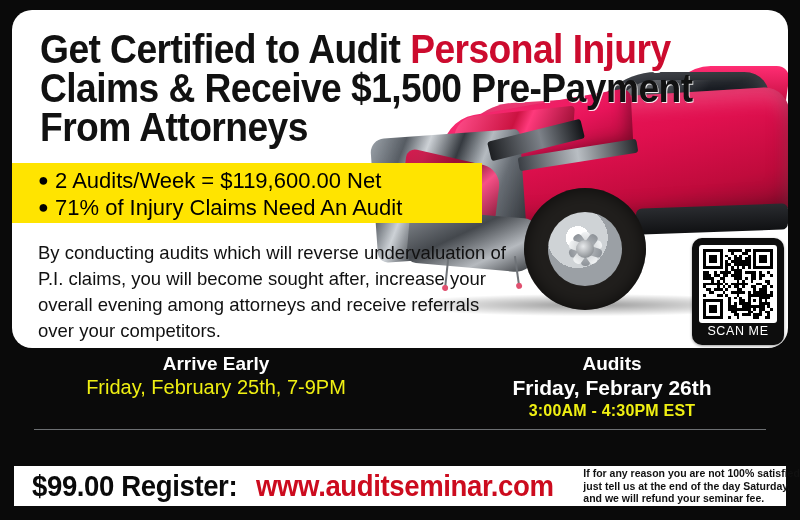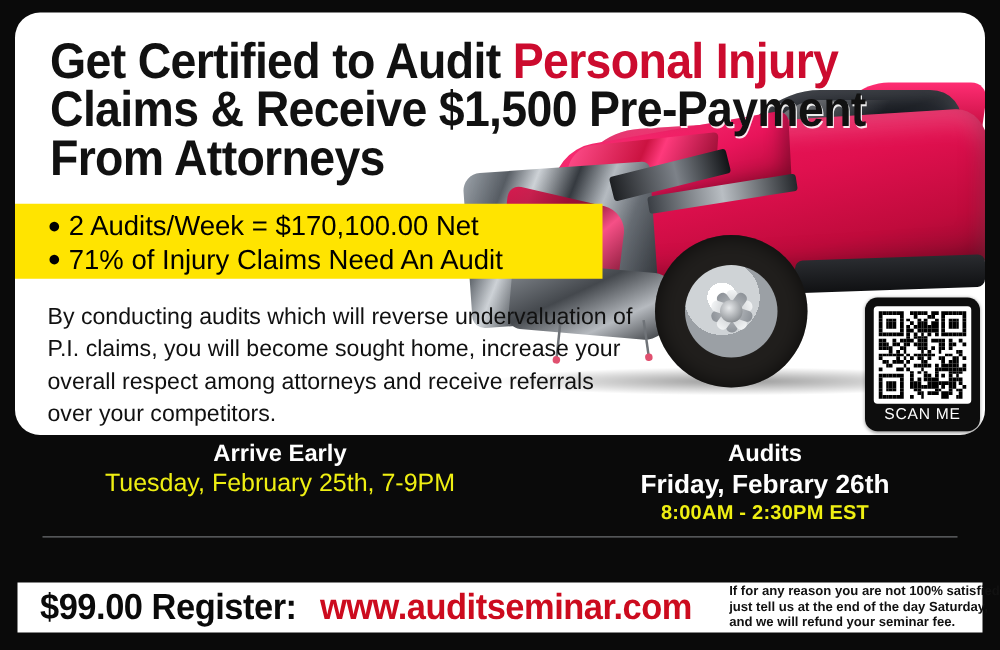--- a/index.html
+++ b/index.html
@@ -341,21 +341,21 @@
     left: 0;
     top: 350px;
     width: 800px;
     height: 80px;
   }
   .event-col {
     position: absolute;
     top: 0;
     text-align: center;
   }
-  .col-left  { left: 14px;  width: 420px; }
+  .col-left  { left: 6px;  width: 420px; }
   .col-right { left: 440px; width: 344px; }
 
   .ev-title {
     color: #ffffff;
     font-weight: bold;
     font-size: 19px;
     line-height: 23px;
     margin-top: 2px;
   }
   .ev-sub-white {
@@ -476,28 +476,28 @@
       <span class="hl-line">
         <span>Get Certified to Audit </span><span class="red">Personal Injury</span>
       </span>
       <span class="hl-line">Claims &amp; Receive $1,500 Pre-Payment</span>
       <span class="hl-line">From Attorneys</span>
     </div>
 
     <div class="yellow-band"></div>
     <div class="bullets">
       <div><span class="dot">●</span>
-        <span>2 Audits/Week = $170,100.00 Net</span>
+        <span>2 Audits/Week = $119,600.00 Net</span>
       </div>
       <div><span class="dot">●</span>
         <span>71% of Injury Claims Need An Audit</span>
       </div>
     </div>
 
-    <div class="body-copy">By conducting audits which will reverse undervaluation of P.I. claims, you will become sought home, increase your overall respect among attorneys and receive referrals over your competitors.</div>
+    <div class="body-copy">By conducting audits which will reverse undervaluation of P.I. claims, you will become sought after, increase your overall evening among attorneys and receive referrals over your competitors.</div>
 
     <div class="qr-badge">
       <div class="qr-code">
         <div class="qr-canvas" id="qr-canvas">
             <i></i>
             <i></i>
             <i></i>
             <i></i>
             <i></i>
             <i></i>
@@ -1122,26 +1122,26 @@
             <i style="background: transparent;"></i>
           </div>
       </div>
       <div class="scan-me">SCAN ME</div>
     </div>
   </div>
 
   <div class="events">
     <div class="event-col col-left">
       <div class="ev-title">Arrive Early</div>
-      <div class="ev-yellow">Tuesday, February 25th, 7-9PM</div>
+      <div class="ev-yellow">Friday, February 25th, 7-9PM</div>
     </div>
     <div class="event-col col-right">
       <div class="ev-title">Audits</div>
       <div class="ev-sub-white">Friday, Febrary 26th</div>
-      <div class="ev-yellow-bold">8:00AM - 2:30PM EST</div>
+      <div class="ev-yellow-bold">3:00AM - 4:30PM EST</div>
     </div>
   </div>
 
   <div class="hr-line"></div>
 
   <div class="bottom-bar">
     <div class="price-register">$99.00 Register:</div>
     <div class="url">www.auditseminar.com</div>
     <div class="guarantee">
       <div>If for any reason you are not 100% satisfied,</div>

